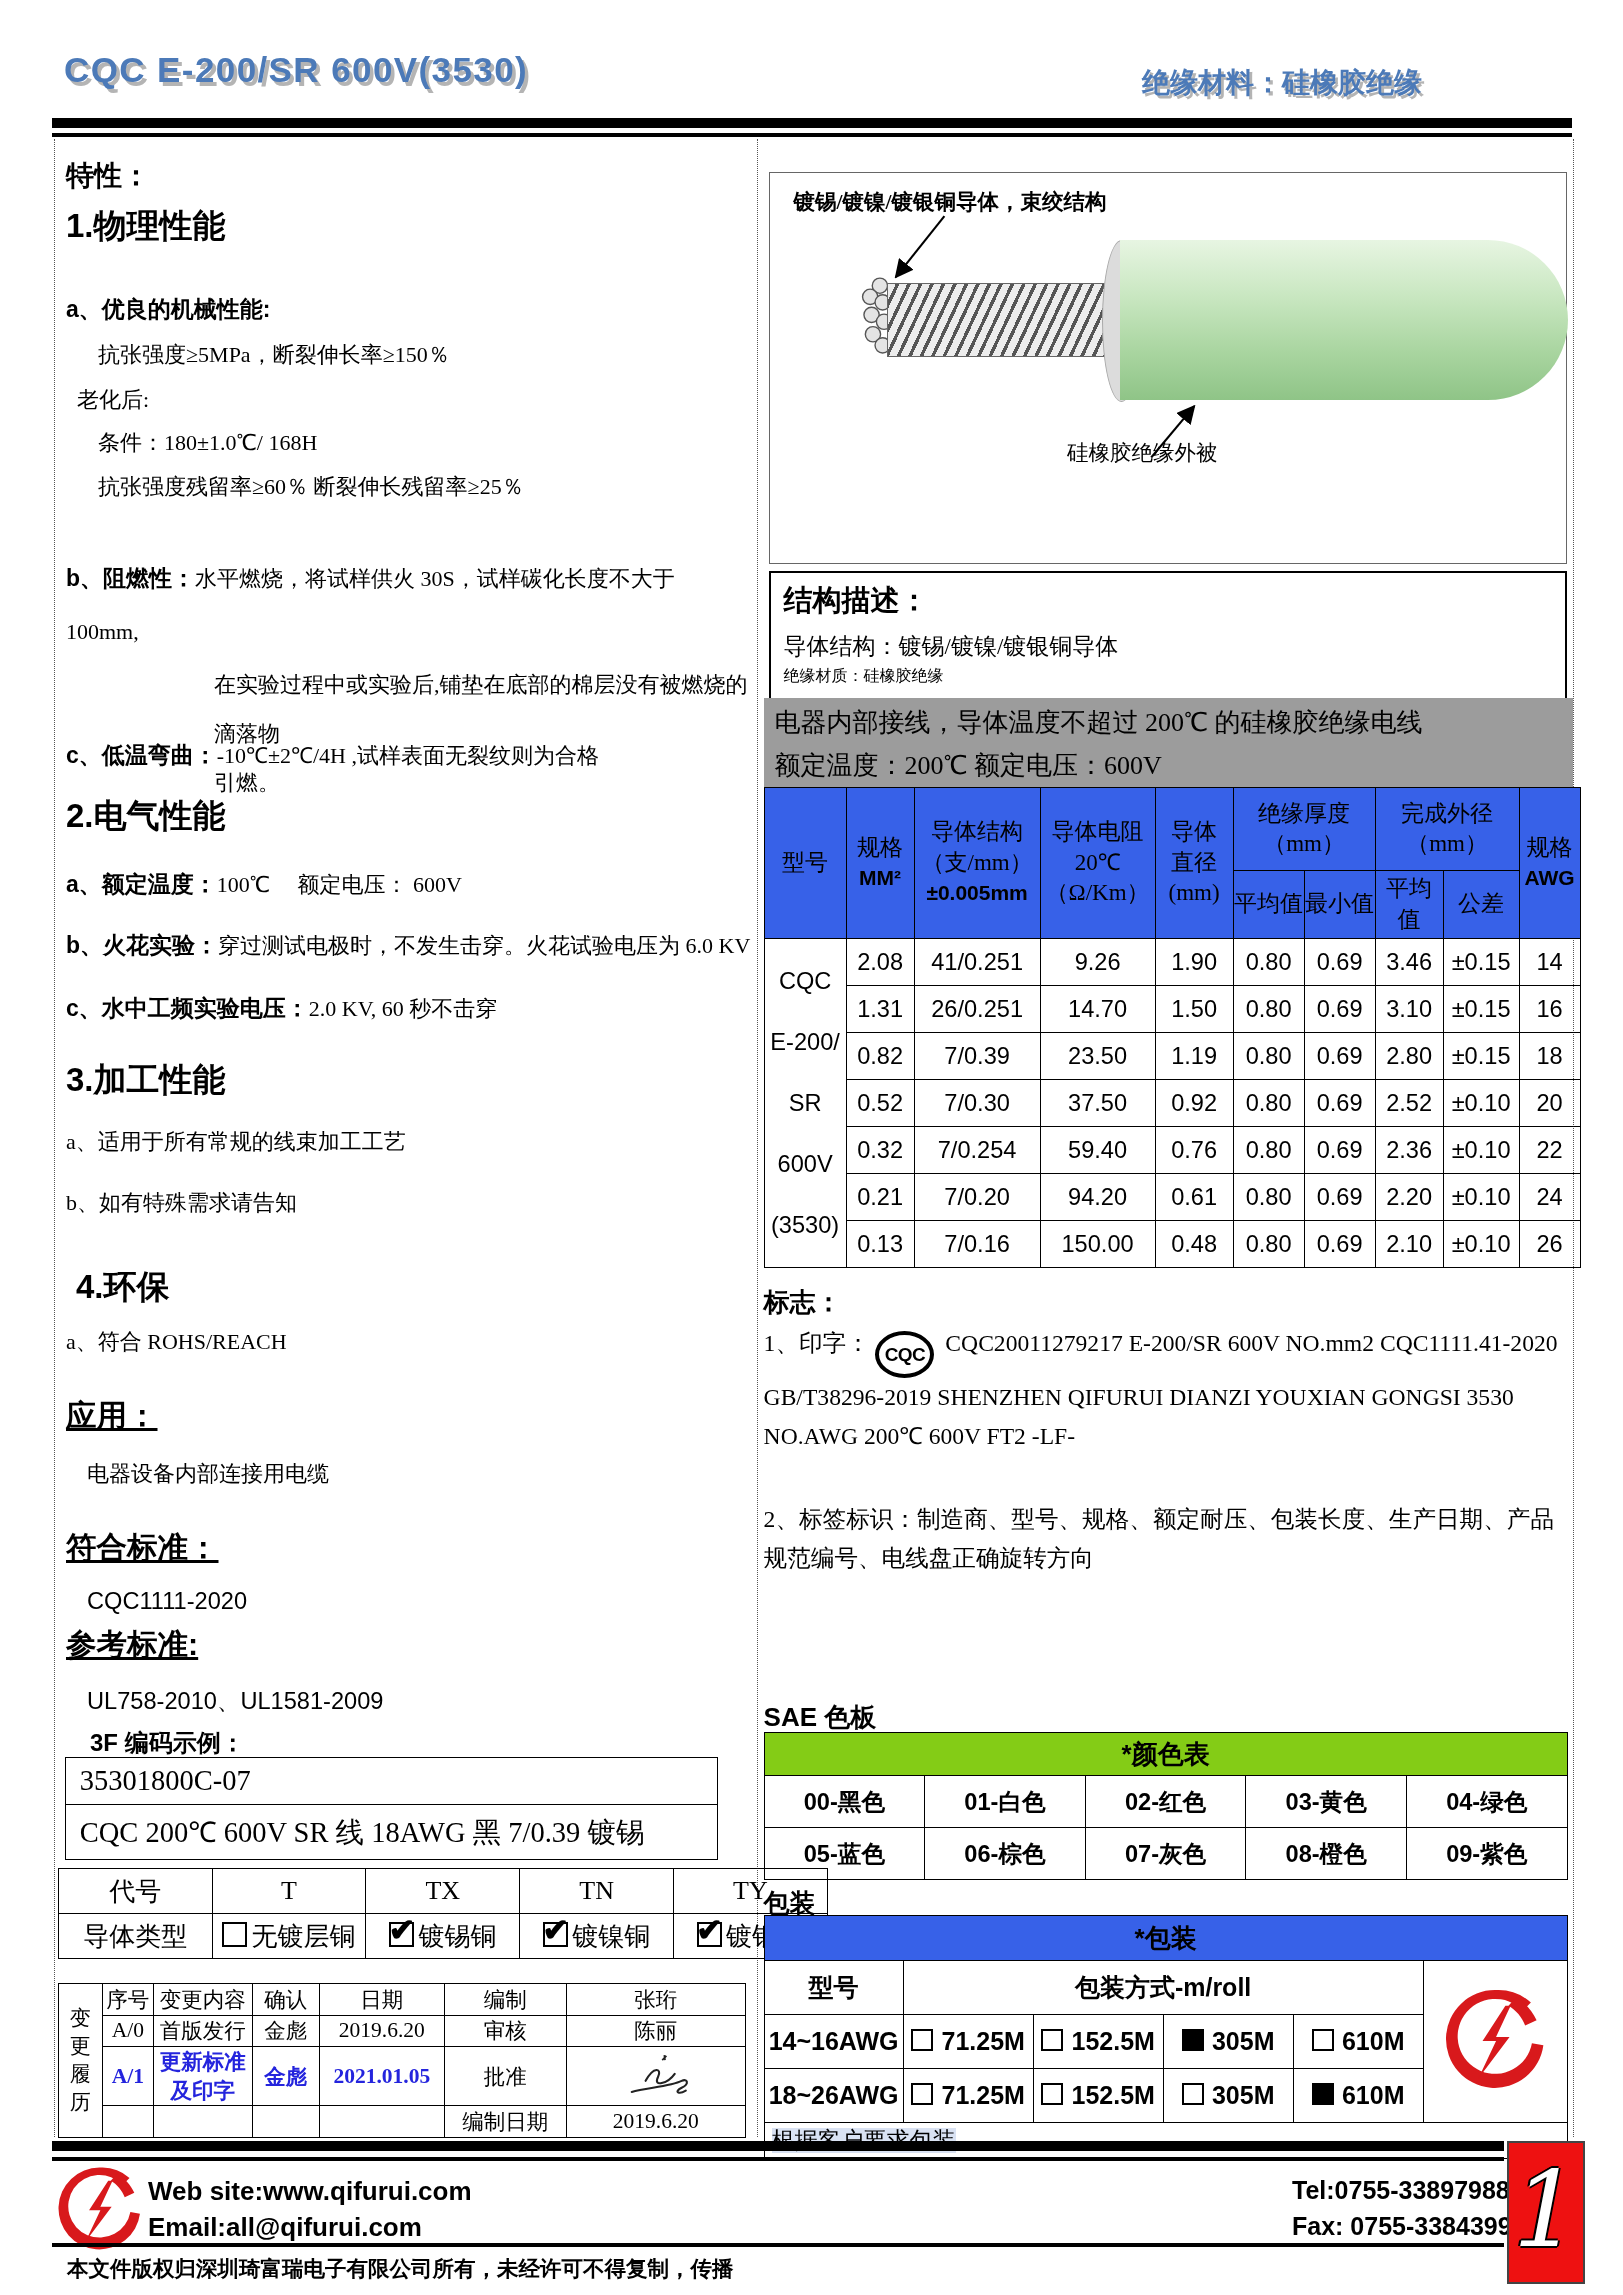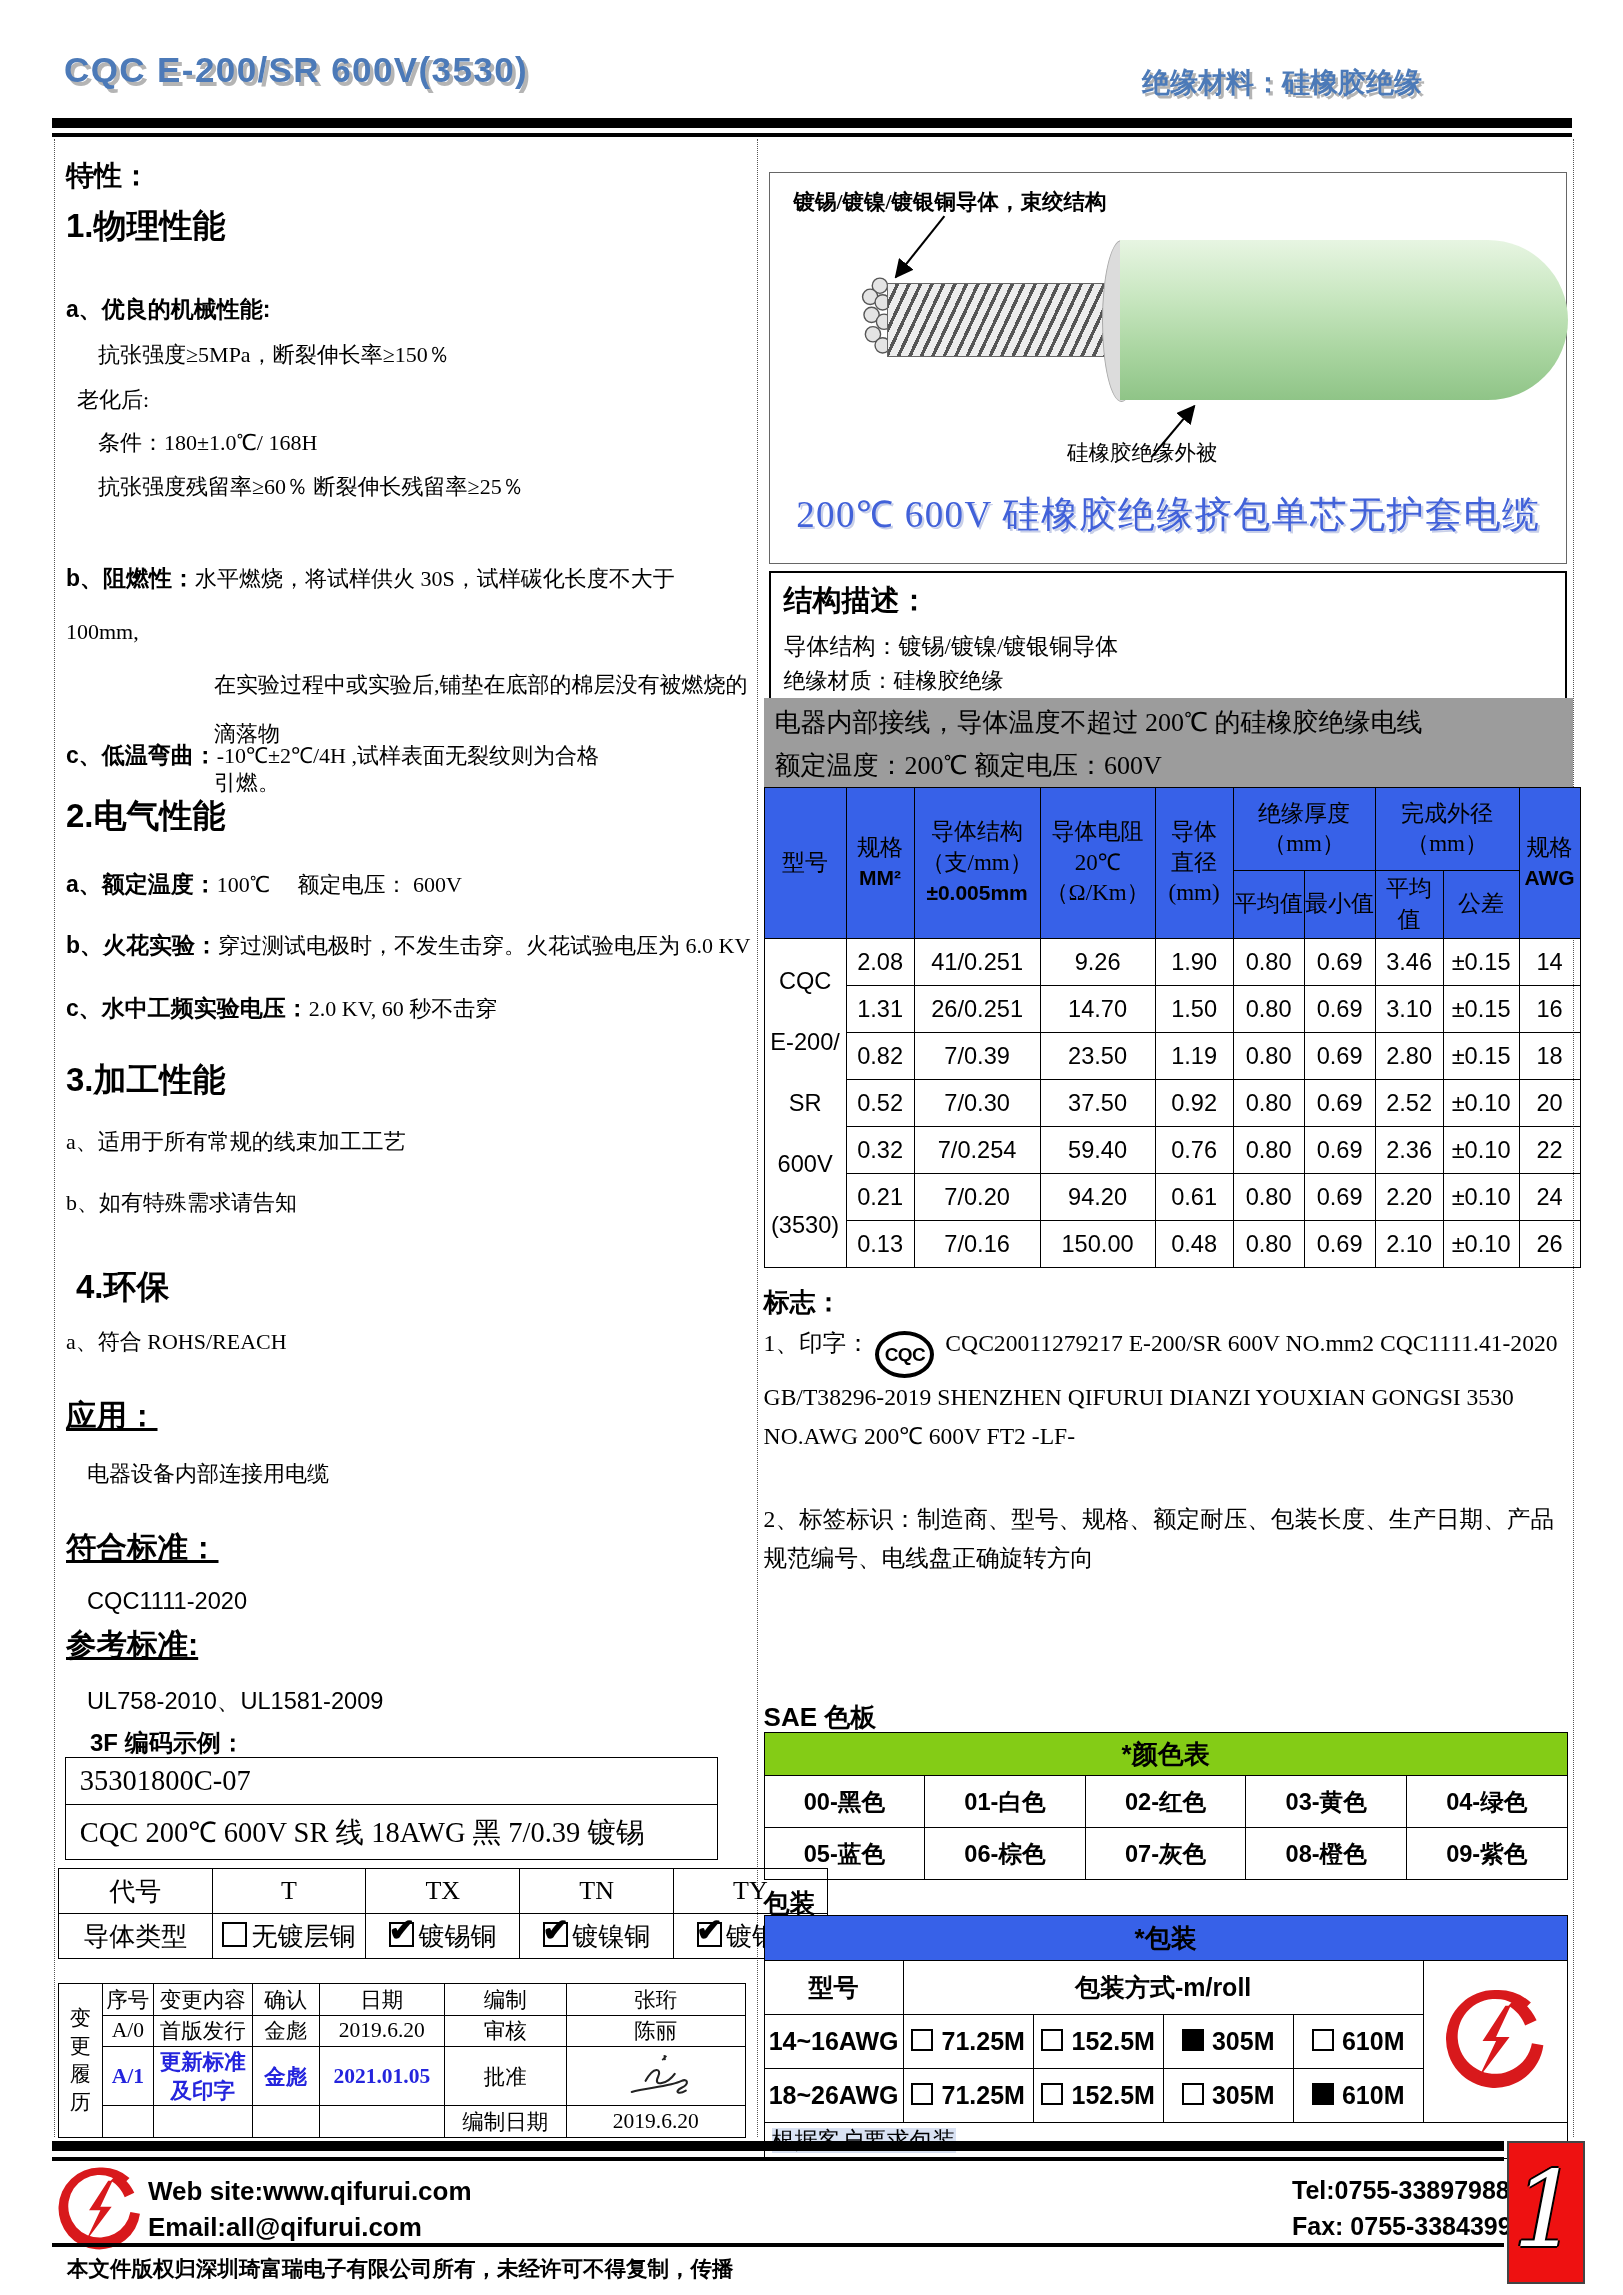--- a/index.html
+++ b/index.html
@@ -95,21 +95,21 @@
   .d-ins-label { position:absolute; top:265px; left:297px; font-size:21.5px;
          font-family:"Liberation Serif",serif; }
   .d-caption { position:absolute; top:314px; left:0; width:100%; text-align:center;
          font-size:37px; color:#4161d9; font-family:"Liberation Serif",serif;
          text-shadow:2.1px 2.1px 0 #c8cfe8; letter-spacing:1.4px; white-space:nowrap; }
   .d-arrows { position:absolute; top:0; left:0; width:100%; height:100%; pointer-events:none; }
 
   .r-structure { top:432px; left:11px; right:5.6px; height:125px; border:2.1px solid #000; }
   .s-title { position:absolute; top:8.3px; left:12.5px; font-size:29px; font-weight:bold; }
   .s-line1 { position:absolute; top:58px; left:12.5px; font-size:23px; font-family:"Liberation Serif",serif; }
-  .s-line2 { position:absolute; top:93px; left:12.5px; font-size:22px; font-family:"Liberation Serif",serif; }
+  .s-line2 { position:absolute; top:93px; left:12.5px; font-size:16px; font-family:"Liberation Serif",serif; }
 
   .r-banner { top:559px; left:5.6px; right:0; height:89px; background:#9c9c9c; }
   .banner-l1 { position:absolute; top:7px; left:11px; font-size:26px; font-family:"Liberation Serif",serif; }
   .banner-l2 { position:absolute; top:50px; left:11px; font-size:26px; font-family:"Liberation Serif",serif; }
 
   .spec-table { top:648px; left:5.6px; right:0; width:804px; border-collapse:collapse; table-layout:fixed; }
   .spec-table th, .spec-table td { border:1.4px solid #000; text-align:center; padding:0; }
   .spec-table thead th { background:#3761e8; font-weight:normal;
         font-family:"Liberation Serif",serif; font-size:23px; line-height:30.5px; }
   .spec-table thead .sub { font-family:"Liberation Sans",sans-serif; font-weight:bold; font-size:21px; }
@@ -322,21 +322,20 @@
           </g>
         </svg>
         <div class="d-conductor"></div>
         <div class="d-endcap"></div>
         <div class="d-green"></div>
         <svg class="d-arrows" viewBox="0 0 1145 562" width="795" height="390">
           <line x1="250" y1="62" x2="180" y2="150" stroke="#000" stroke-width="3" marker-end="url(#ah)"></line>
           <line x2="610" y2="336" x1="548" y1="410" stroke="#000" stroke-width="3" marker-end="url(#ah)"></line>
         </svg>
         <div class="d-ins-label">硅橡胶绝缘外被</div>
-        <div class="d-caption">200℃  600V 硅橡胶绝缘挤包单芯无护套电缆</div>
       </div>
 
       <div class="abs r-structure">
         <div class="s-title">结构描述：</div>
         <div class="s-line1">导体结构：镀锡/镀镍/镀银铜导体</div>
         <div class="s-line2">绝缘材质：硅橡胶绝缘</div>
       </div>
 
       <div class="abs r-banner">
         <div class="banner-l1">电器内部接线，导体温度不超过 200℃ 的硅橡胶绝缘电线</div>

